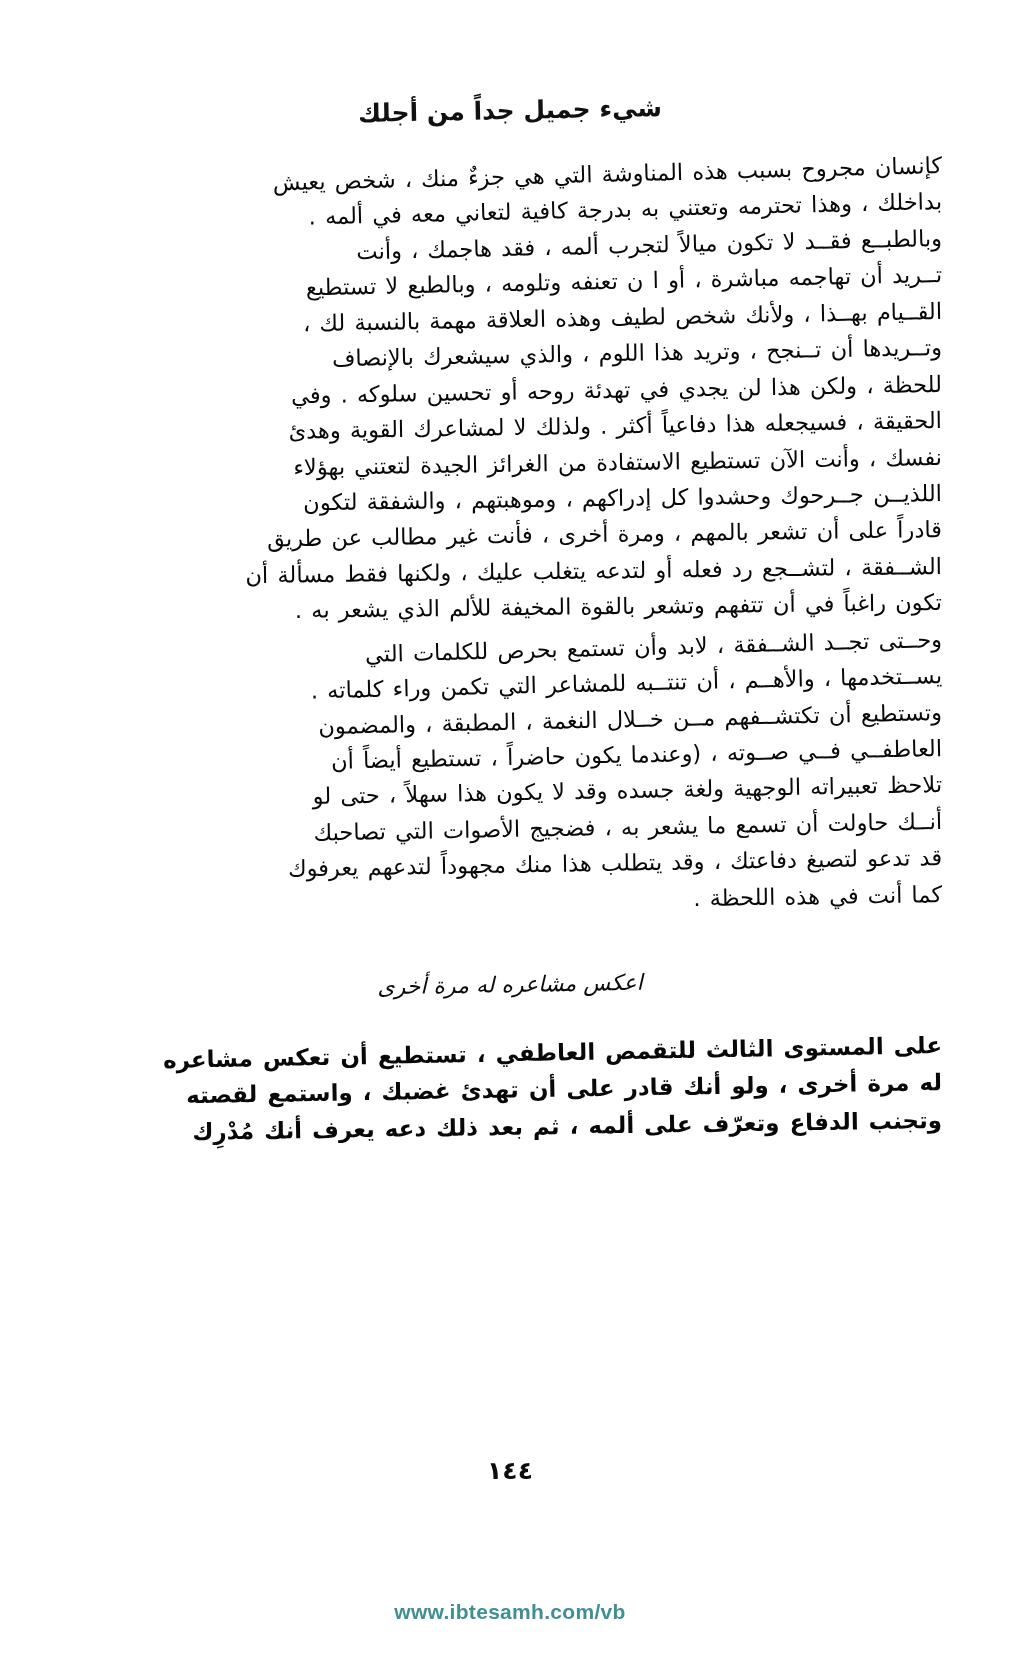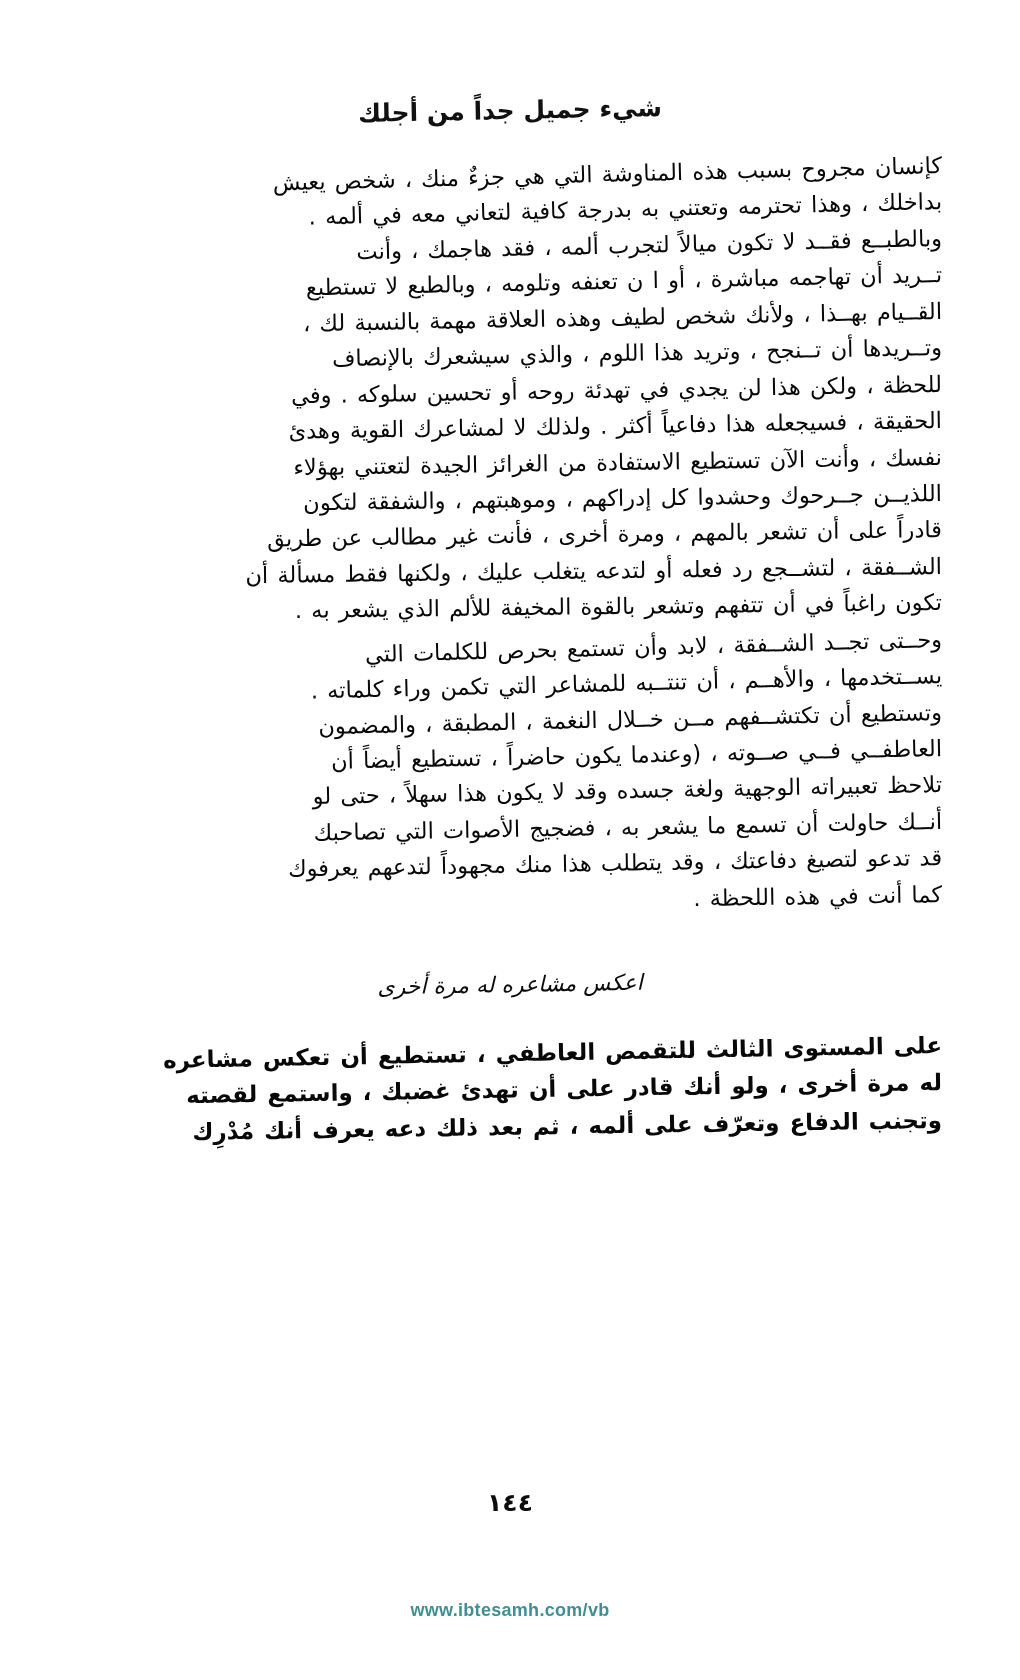--- a/index.html
+++ b/index.html
@@ -91,39 +91,39 @@
     font-size: 23px;
     letter-spacing: 0px;
   }
   .para.bold-para .ln:nth-child(1) { transform: rotate(-1.1deg); }
   .para.bold-para .ln:nth-child(2) { transform: rotate(-1.0deg); }
   .para.bold-para .ln:nth-child(3) { transform: rotate(-0.9deg); }
   .spacer-md { height: 26px; }
 
   .page-number {
     position: absolute;
-    top: 1488px;
+    top: 1456px;
     left: 0;
     right: 0;
     text-align: center;
     font-size: 25px;
     font-weight: 700;
     color: #0c0c0c;
     letter-spacing: 1px;
   }
 
   .footer-url {
     position: absolute;
     top: 1600px;
     left: 0;
     right: 0;
     text-align: center;
     direction: ltr;
     font-family: "Liberation Sans", sans-serif;
-    font-size: 18px;
+    font-size: 21px;
     font-weight: 700;
     color: #3f8f93;
     letter-spacing: 0.3px;
   }
 </style>
 </head>
 <body>
 
 <div class="page">
 

